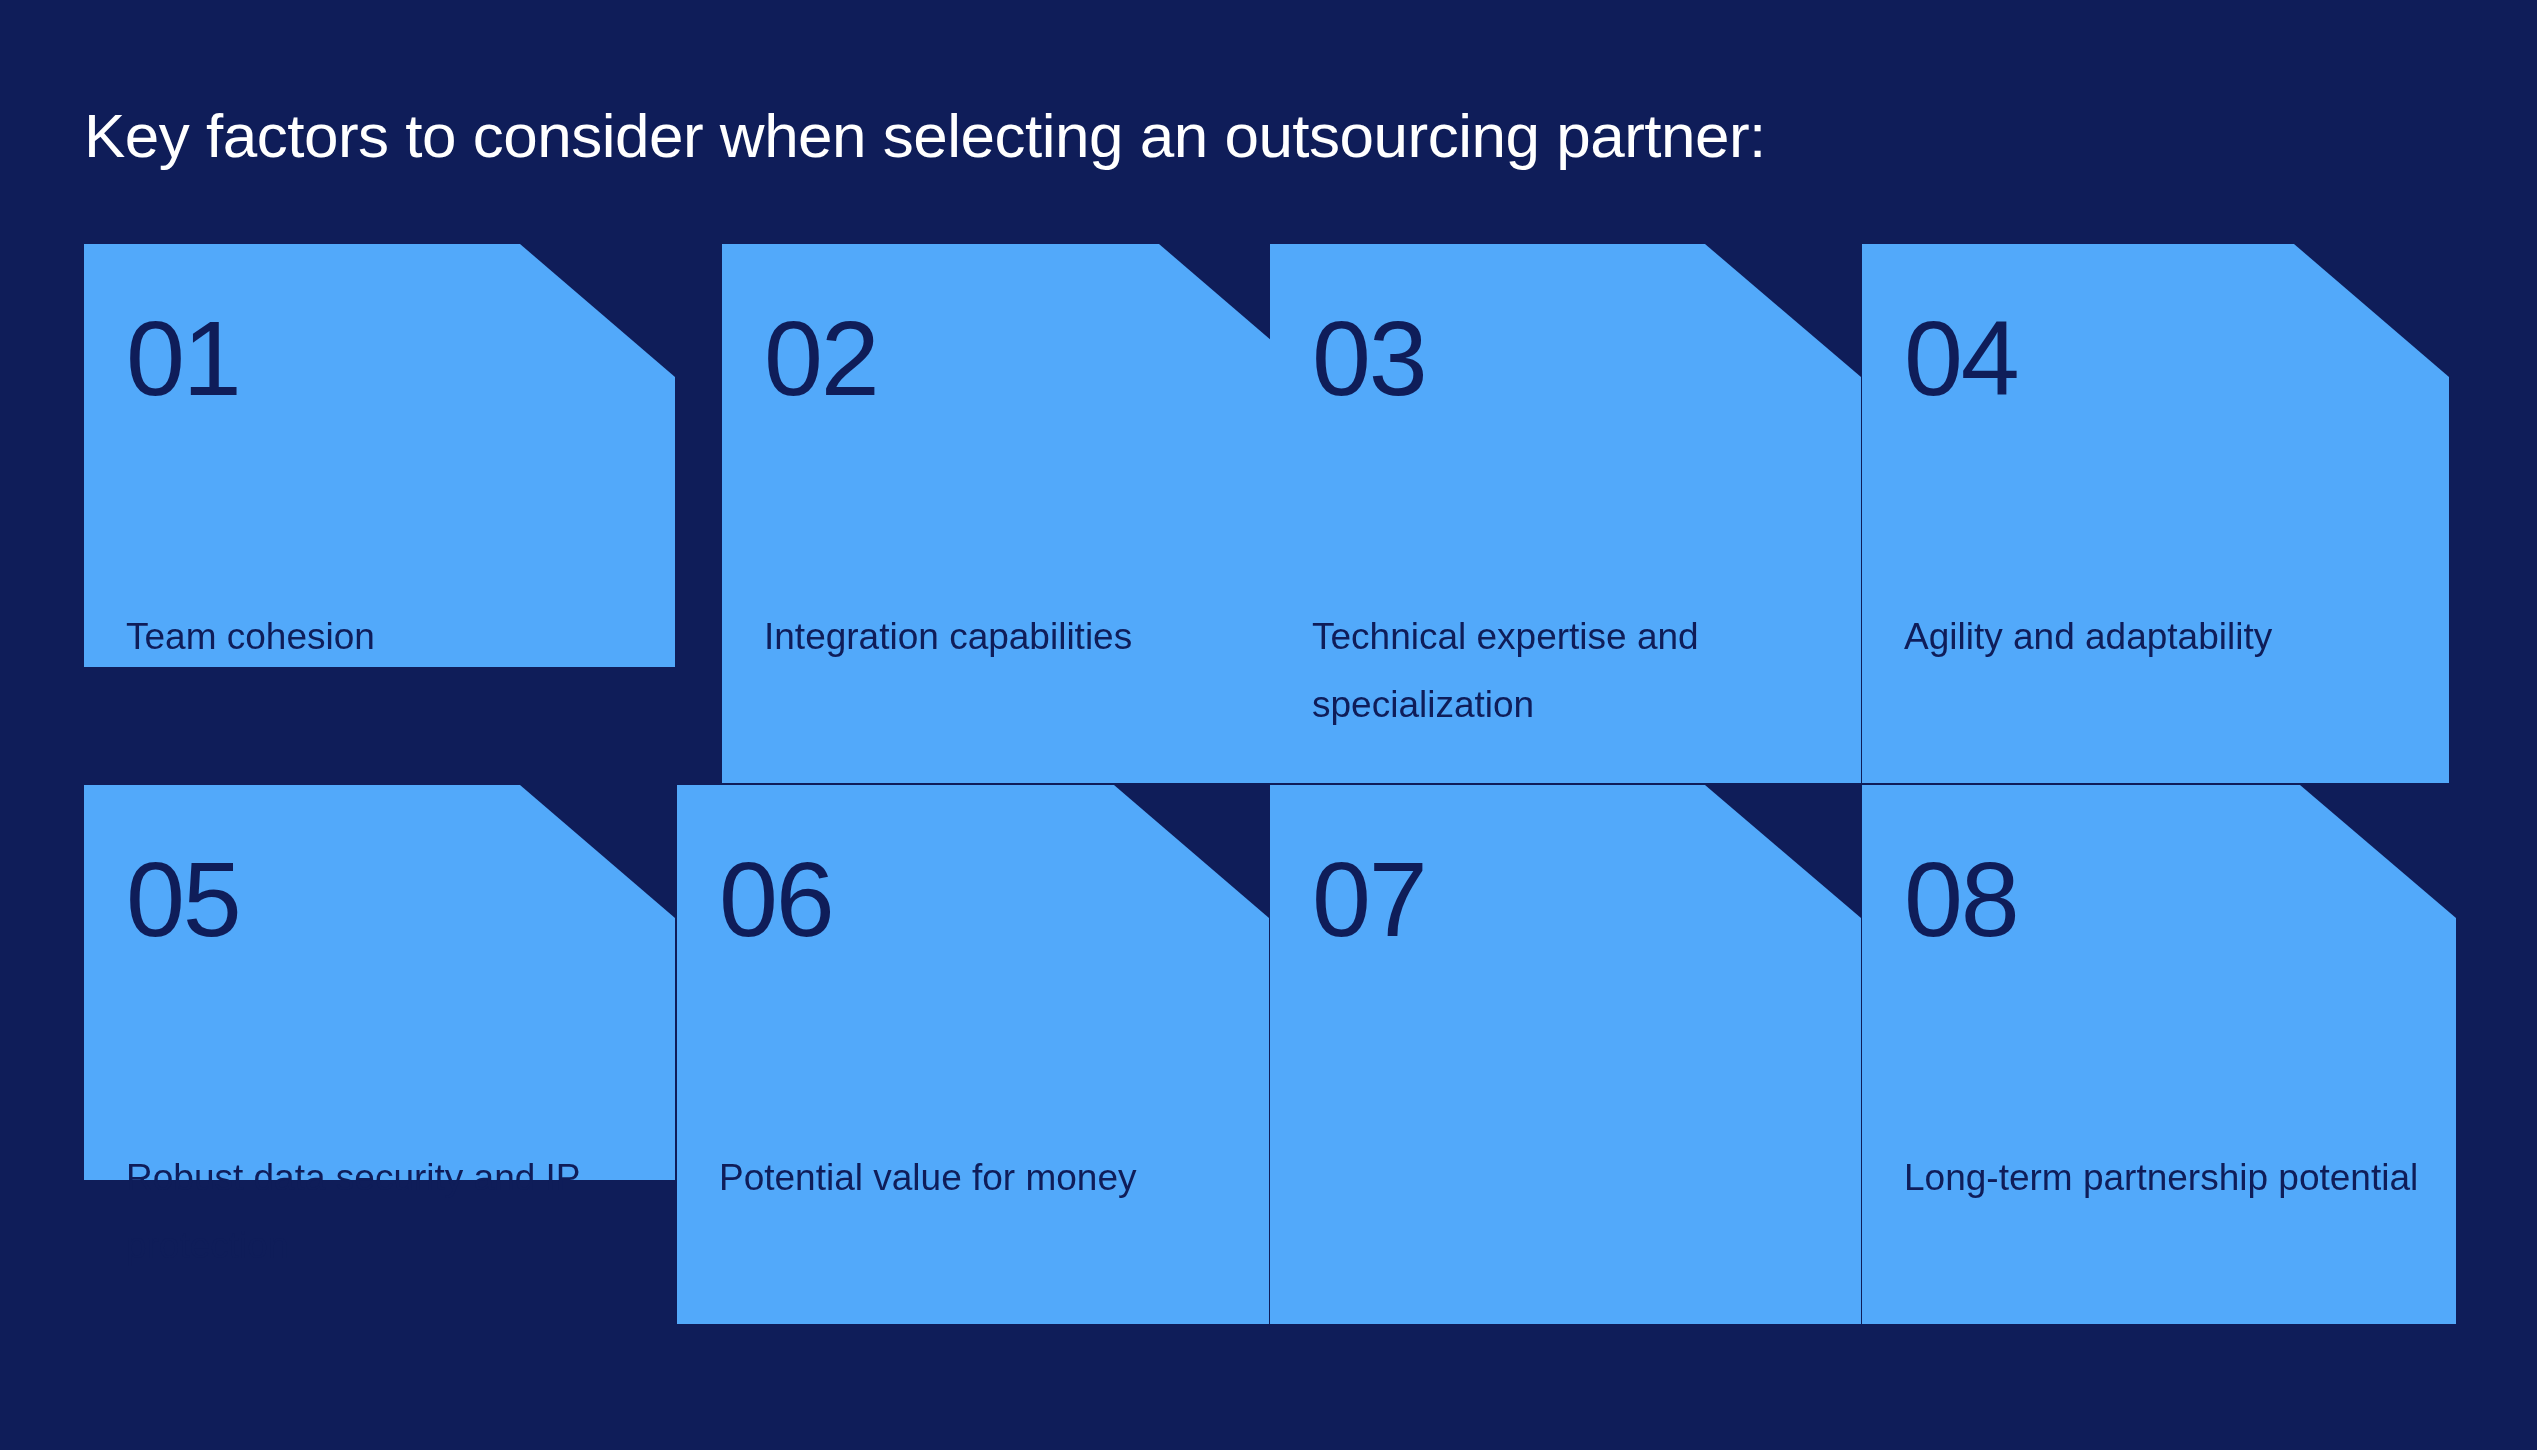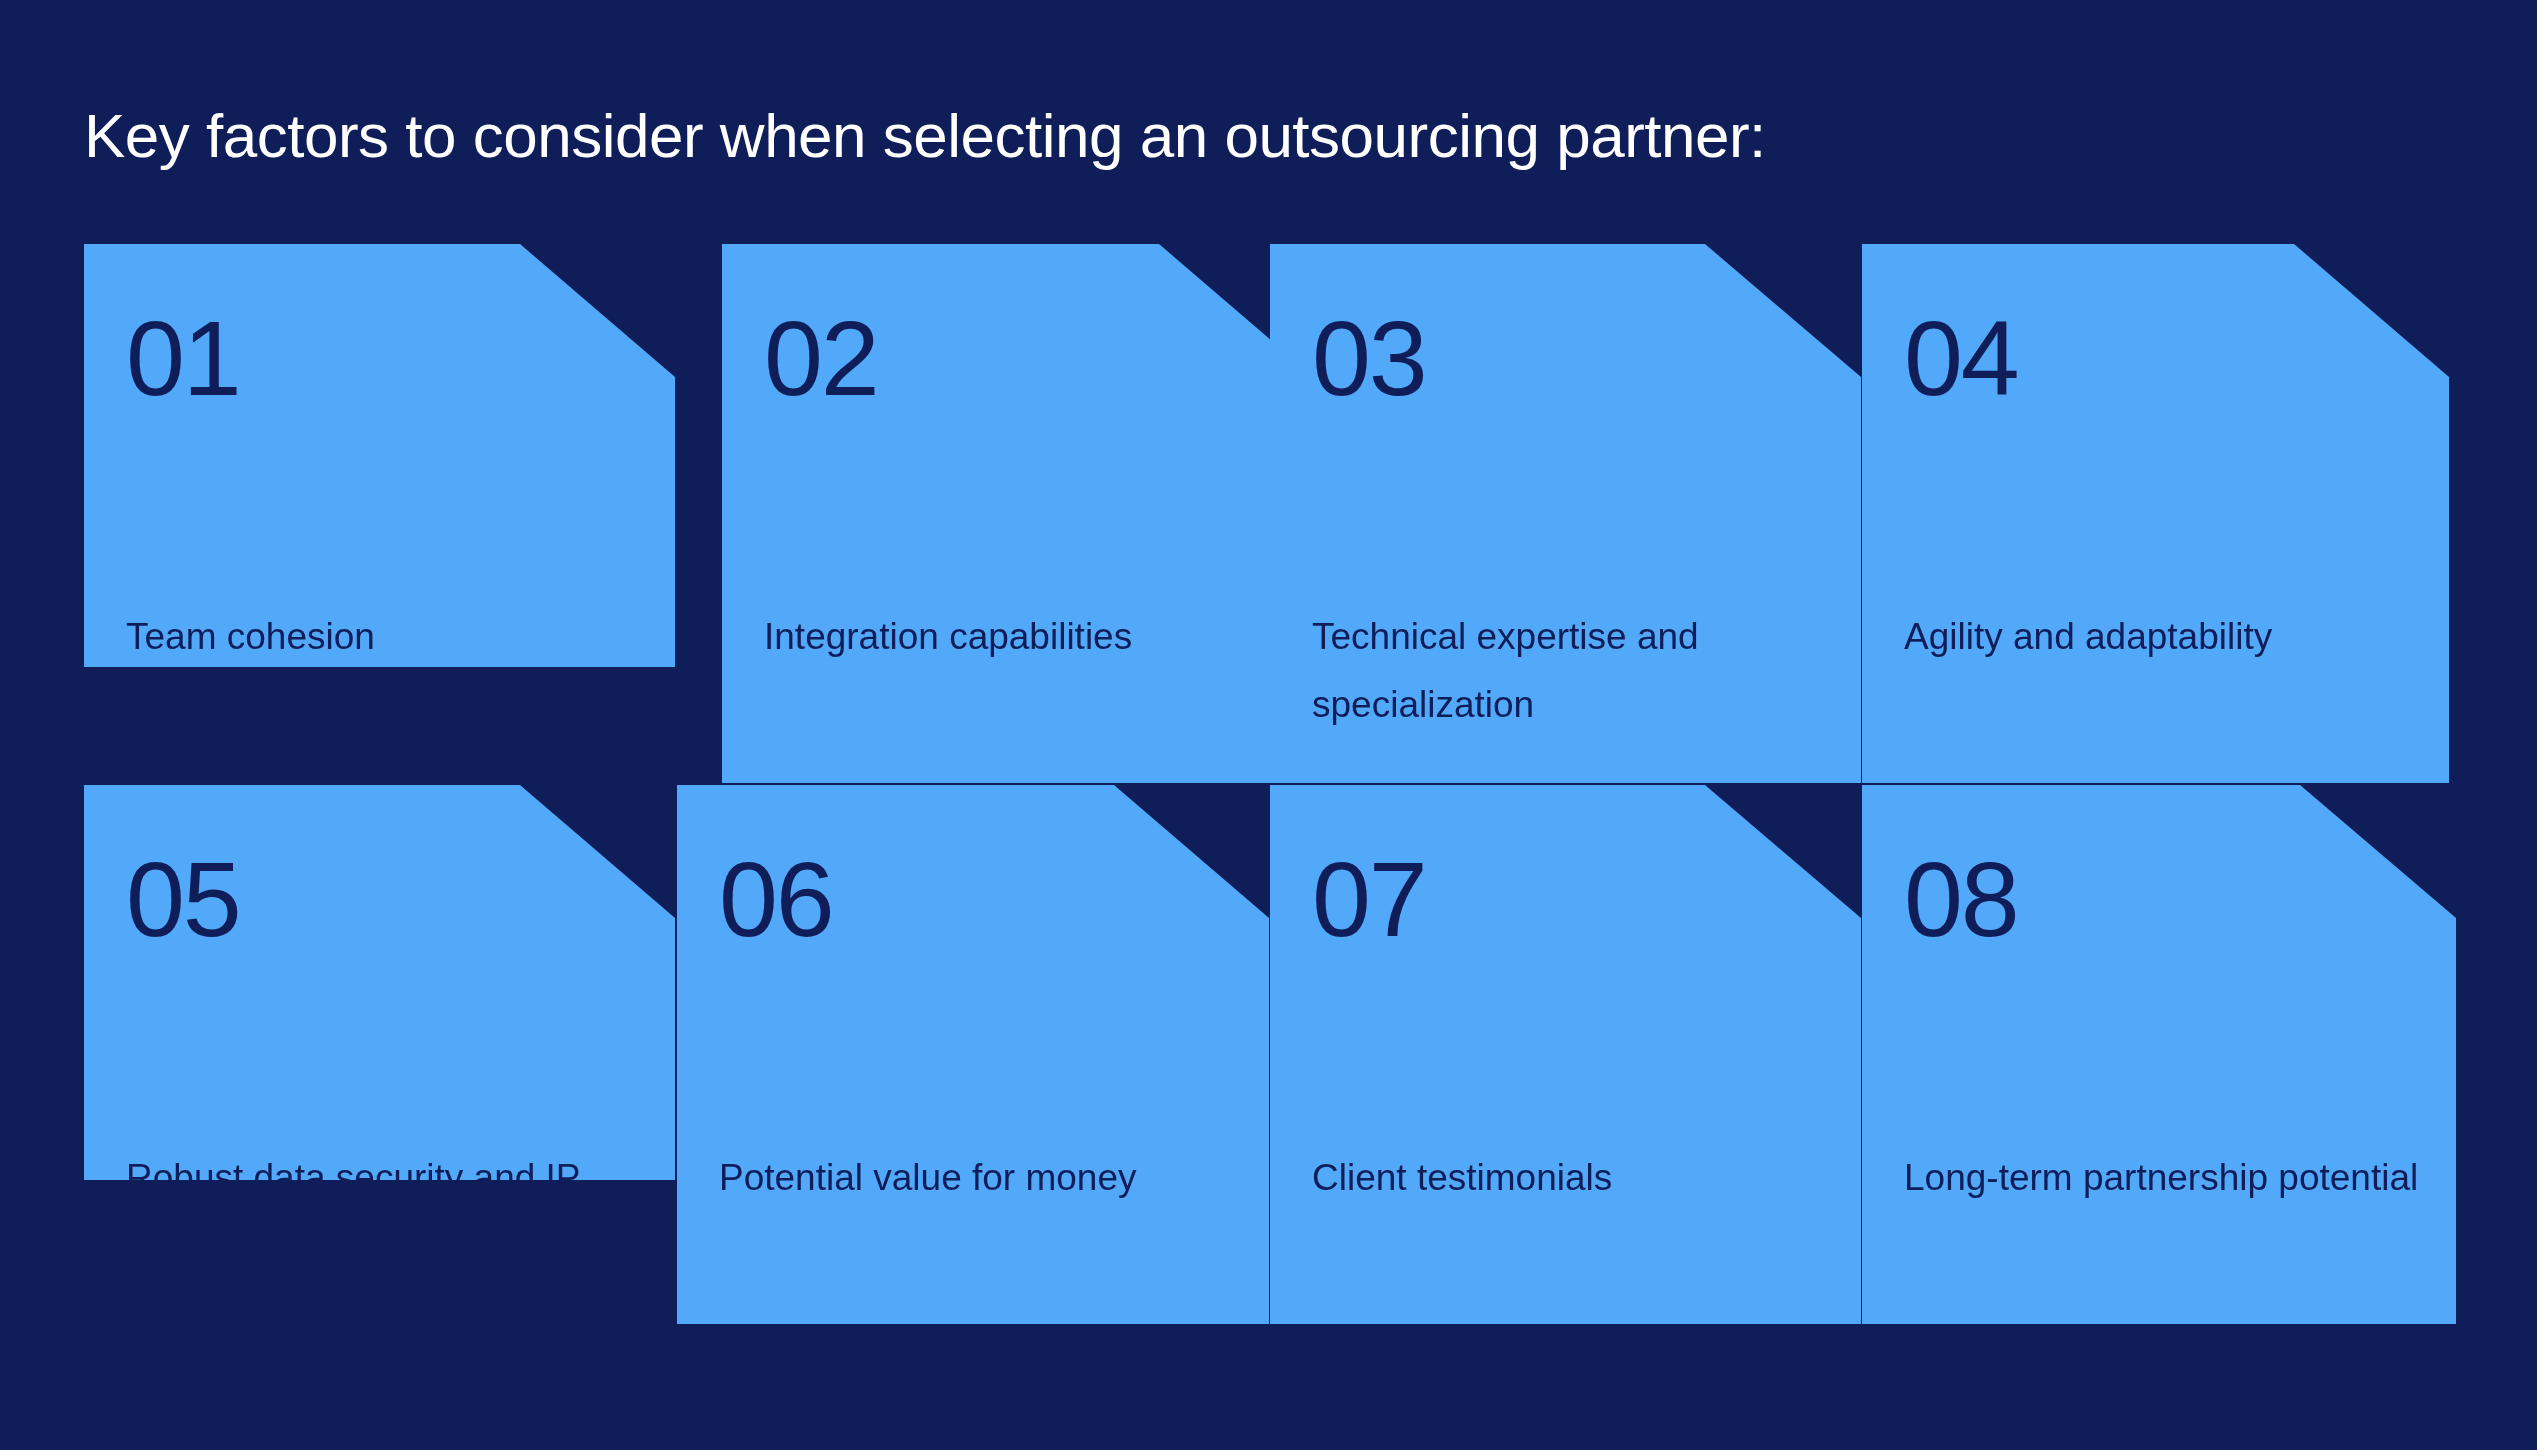--- a/index.html
+++ b/index.html
@@ -36,20 +36,19 @@
     <div class="card" style="left: 84px; top: 785px; width: 591px; height: 395px; clip-path: polygon(0px 0px, 436px 0px, 591px 133px, 591px 539px, 0px 539px);">
       <div class="num">05</div>
       <div class="label">Robust data security and IP protection</div>
     </div>
     <div class="card" style="left: 677px; top: 785px; width: 592px; height: 616px; clip-path: polygon(0px 0px, 437px 0px, 592px 133px, 592px 539px, 0px 539px);">
       <div class="num">06</div>
       <div class="label">Potential value for money</div>
     </div>
     <div class="card" style="left: 1270px; top: 785px; width: 591px; height: 539px; clip-path: polygon(0px 0px, 435px 0px, 591px 133px, 591px 539px, 0px 539px);">
       <div class="num">07</div>
-      <div class="label">Client testimonials</div>
     </div>
     <div class="card" style="left: 1862px; top: 785px; width: 594px; height: 539px; clip-path: polygon(0px 0px, 438px 0px, 594px 133px, 594px 539px, 0px 539px);">
       <div class="num">08</div>
       <div class="label">Long-term partnership potential</div>
     </div>
   </div>
 
 
 </body></html>

